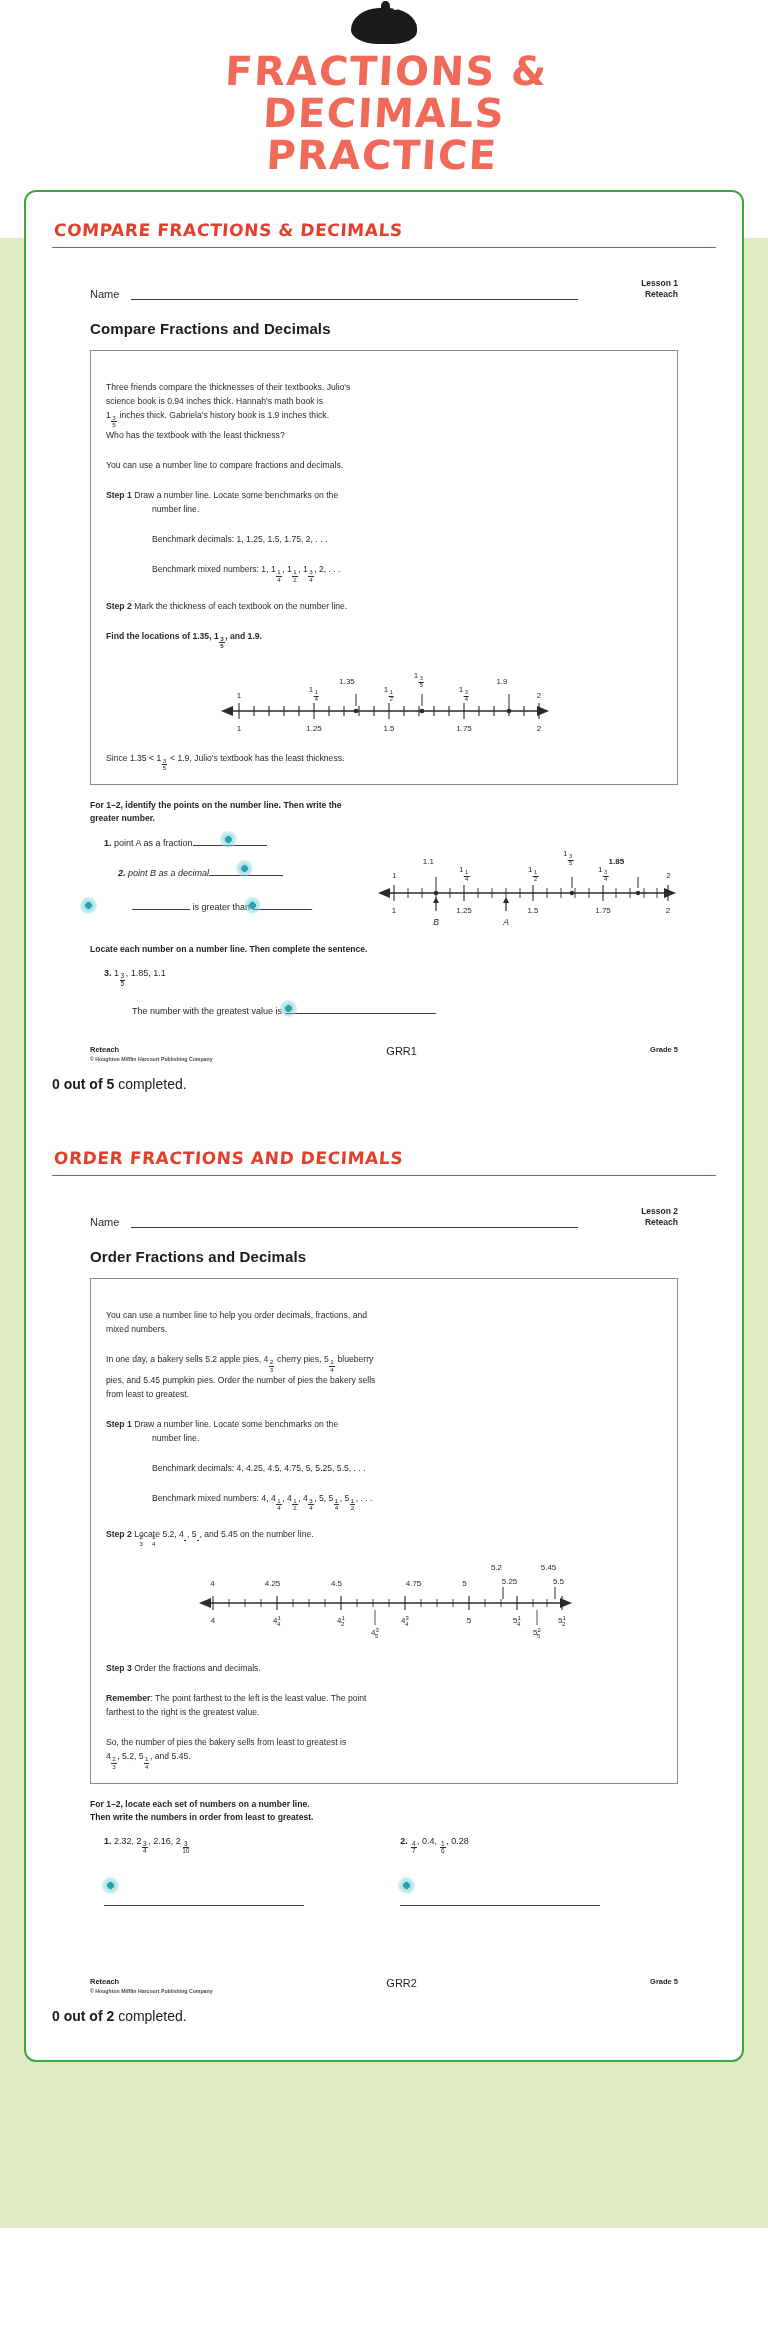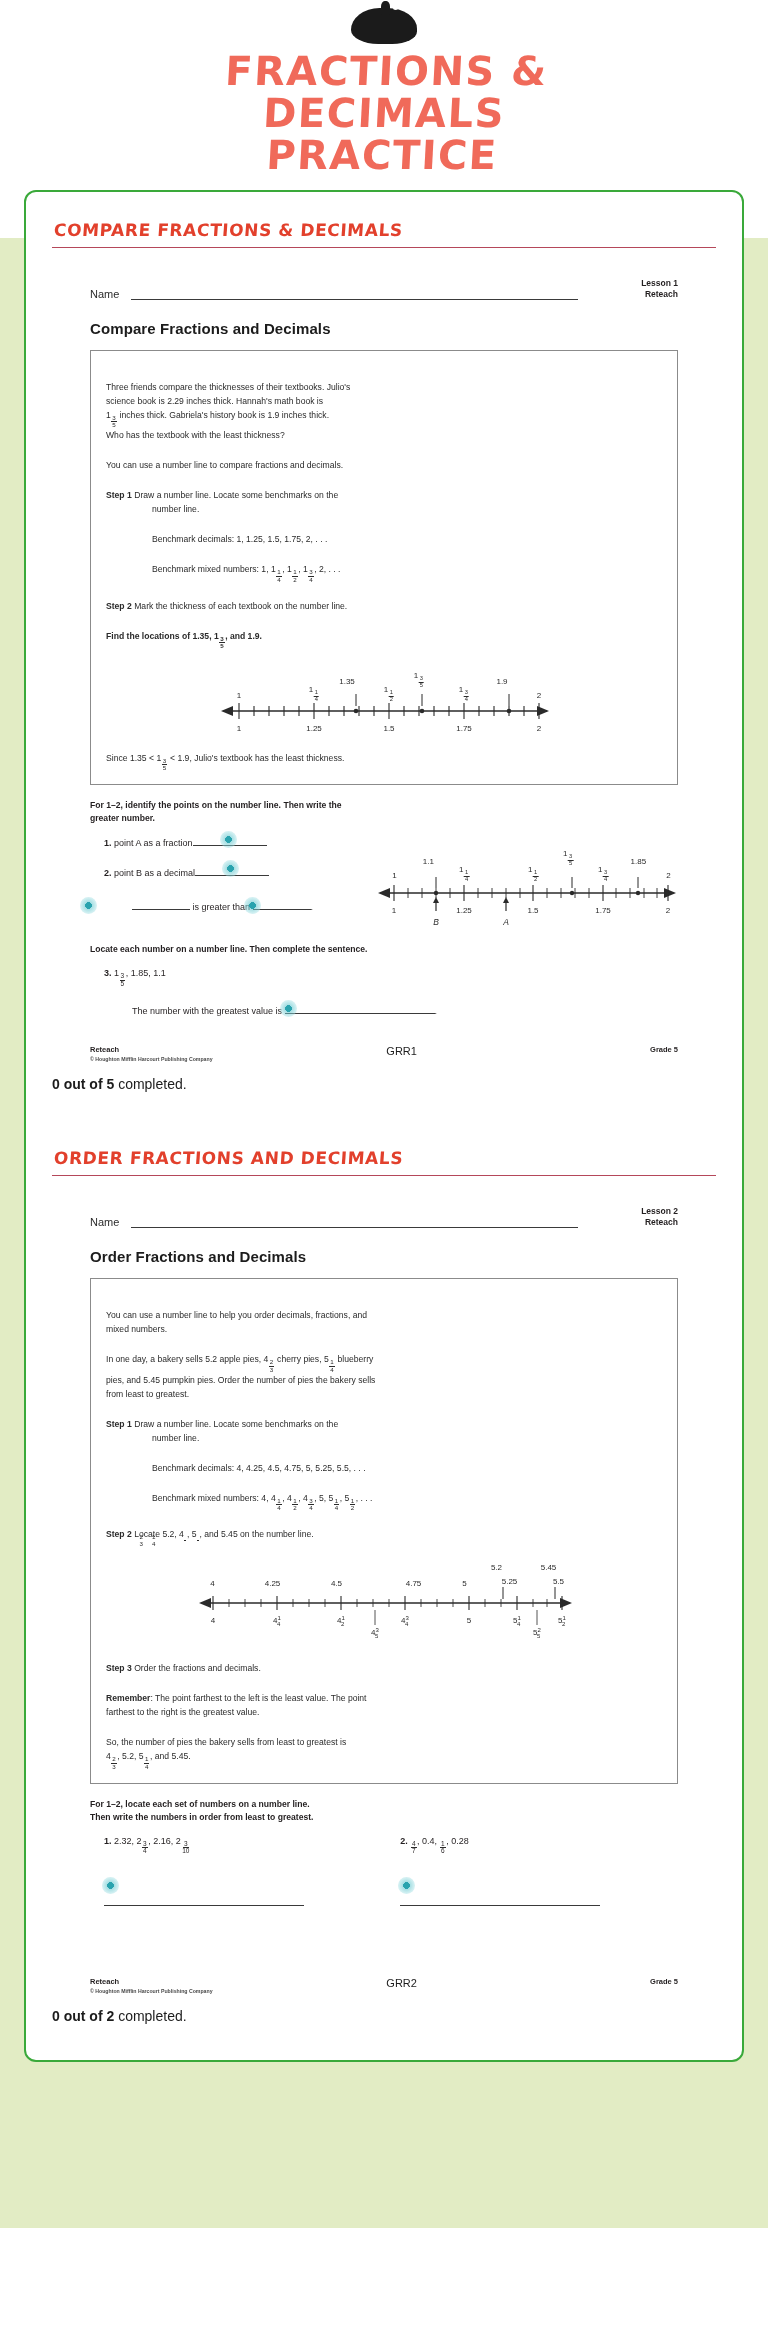--- a/index.html
+++ b/index.html
@@ -197,21 +197,21 @@
               <span>Lesson 1</span><br>
               <span>Reteach</span>
             </span>
           </div>
 
           <h2 class="sheet-title">Compare Fractions and Decimals</h2>
 
           <div class="tbox">
             <p>
               <span>Three friends compare the thicknesses of their textbooks. Julio's</span><br>
-              <span>science book is 2.29 inches thick. Hannah's math book is</span><br>
+              <span>science book is 0.94 inches thick. Hannah's math book is</span><br>
               <span>1</span><span class="frac">
                   <span class="num">3</span>
                   <span class="den">5</span>
                 </span><span> inches thick. Gabriela's history book is 1.9 inches thick.</span><br>
               <span>Who has the textbook with the least thickness?</span>
             </p>
             <p>You can use a number line to compare fractions and decimals.</p>
             <p class="hang">
               <span class="b">Step 1</span>&nbsp;<span>Draw a number line. Locate some benchmarks on the</span><br>
               <span style="display:inline-block;margin-left:46px;">number line.</span>
@@ -322,21 +322,21 @@
             <span>greater number.</span>
           </p>
 
           <div class="ex-row">
             <div class="ex-left">
               <p class="q" style="margin-left:14px;">
                 <span class="n">1.</span>
                 <span>point A as a fraction</span><span class="blank"></span>
                 <span class="dot" style="left:116px; top:-4px;"></span>
               </p>
-              <p class="q" style="margin-left:14px;">
+              <p class="q" style="margin-left:28px;font-style:italic;">
                 <span class="n">2.</span>
                 <span>point B as a decimal</span><span class="blank"></span>
                 <span class="dot" style="left:118px; top:-5px;"></span>
               </p>
               <p class="q" style="margin-left:42px; margin-top:18px;">
                 <span class="blank md"></span>
                 <span>is greater than</span>
                 <span class="blank md"></span>.
                 <span class="dot" style="left:-52px; top:-2px;"></span>
                 <span class="dot" style="left:112px; top:-2px;"></span>
@@ -356,21 +356,21 @@
                       <span class="den">2</span>
                     </span></div>
                 <div class="lbl" style="left:192px; top:8px;">1<span class="frac">
                       <span class="num">3</span>
                       <span class="den">5</span>
                     </span></div>
                 <div class="lbl" style="left:227px; top:24px;">1<span class="frac">
                       <span class="num">3</span>
                       <span class="den">4</span>
                     </span></div>
-                <div class="lbl" style="left:262px; top:16px;">1.85</div>
+                <div class="lbl" style="left:240px; top:16px;font-weight:bold;">1.85</div>
                 <div class="lbl" style="left:292px; top:30px;">2</div>
                 <svg width="300" height="88" viewBox="0 0 300 88">
                   <line x1="8" y1="52" x2="296" y2="52" stroke="#2a2a2a" stroke-width="1.6"></line>
                   <polygon points="2,52 14,47 14,57" fill="#2a2a2a"></polygon>
                   <polygon points="300,52 288,47 288,57" fill="#2a2a2a"></polygon>
                   <g stroke="#2a2a2a" stroke-width="1.1">
                     <line x1="18" y1="44" x2="18" y2="60"></line>
                     <line x1="88" y1="44" x2="88" y2="60"></line>
                     <line x1="157" y1="44" x2="157" y2="60"></line>
                     <line x1="227" y1="44" x2="227" y2="60"></line>

